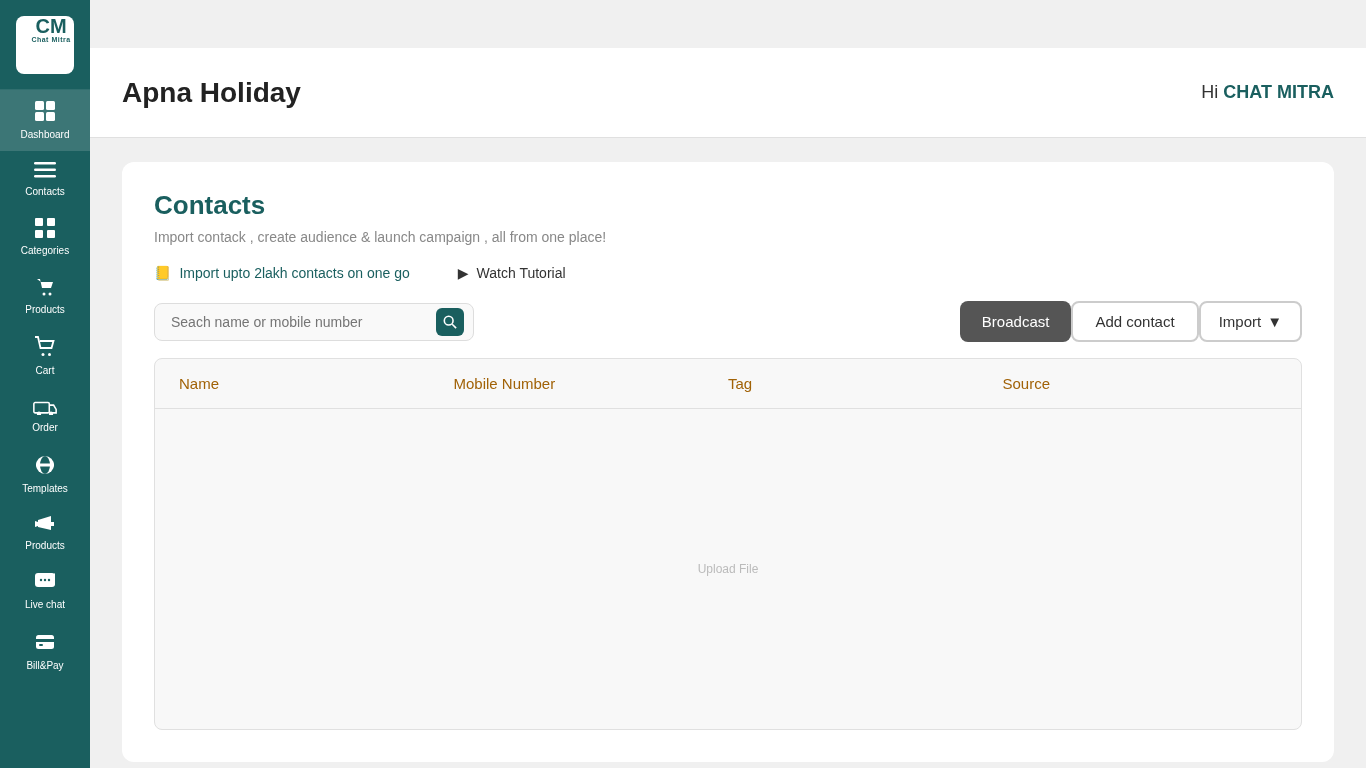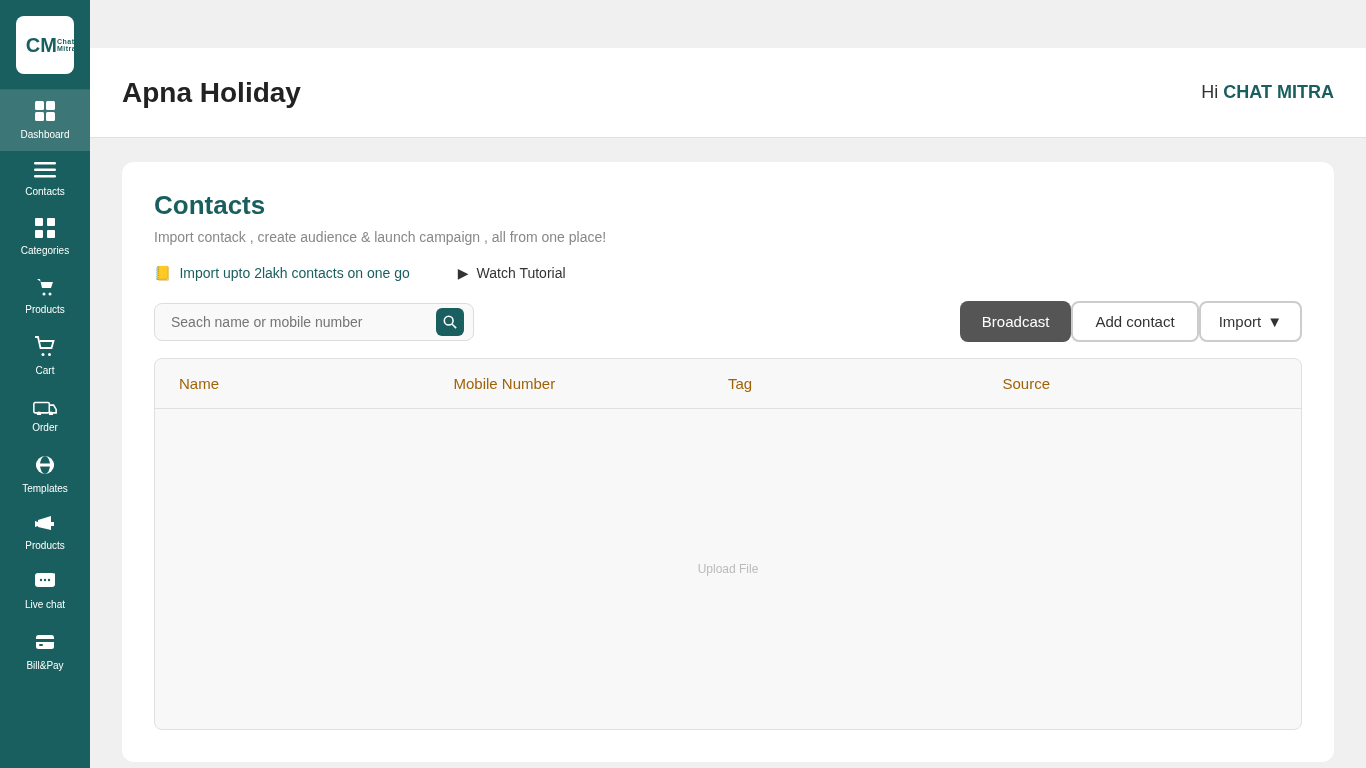--- a/index.html
+++ b/index.html
@@ -25,22 +25,22 @@
       justify-content: center;
       border-bottom: 1px solid rgba(255,255,255,0.1);
     }
     .logo-box {
       background: #ffffff;
       border-radius: 8px;
       width: 58px;
       height: 58px;
       display: flex;
       align-items: center;
-      justify-content: center;
-      flex-direction: row;
+      justify-content: flex-start;
+      flex-direction: column;
       padding-left: 12px;
     }
     .logo-cm {
       color: #1a5f5f;
       font-size: 20px;
       font-weight: 900;
       line-height: 1;
     }
     .logo-sub {
       color: #1a5f5f;

